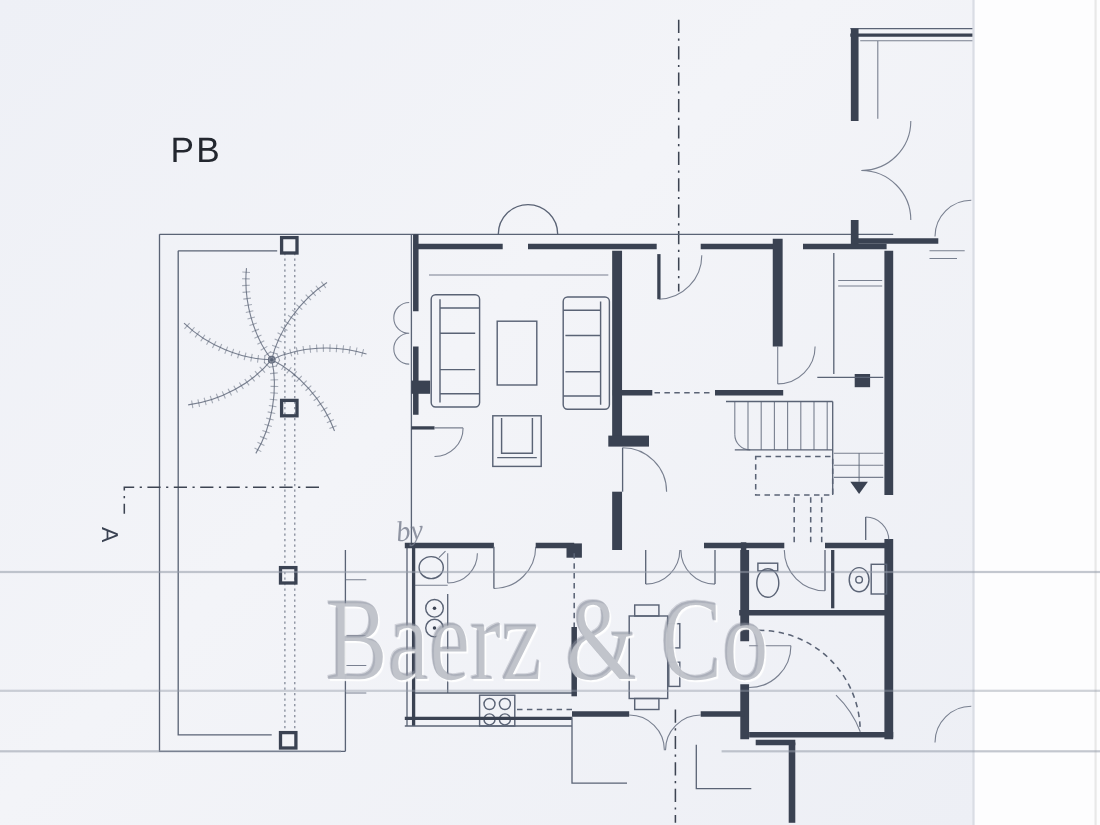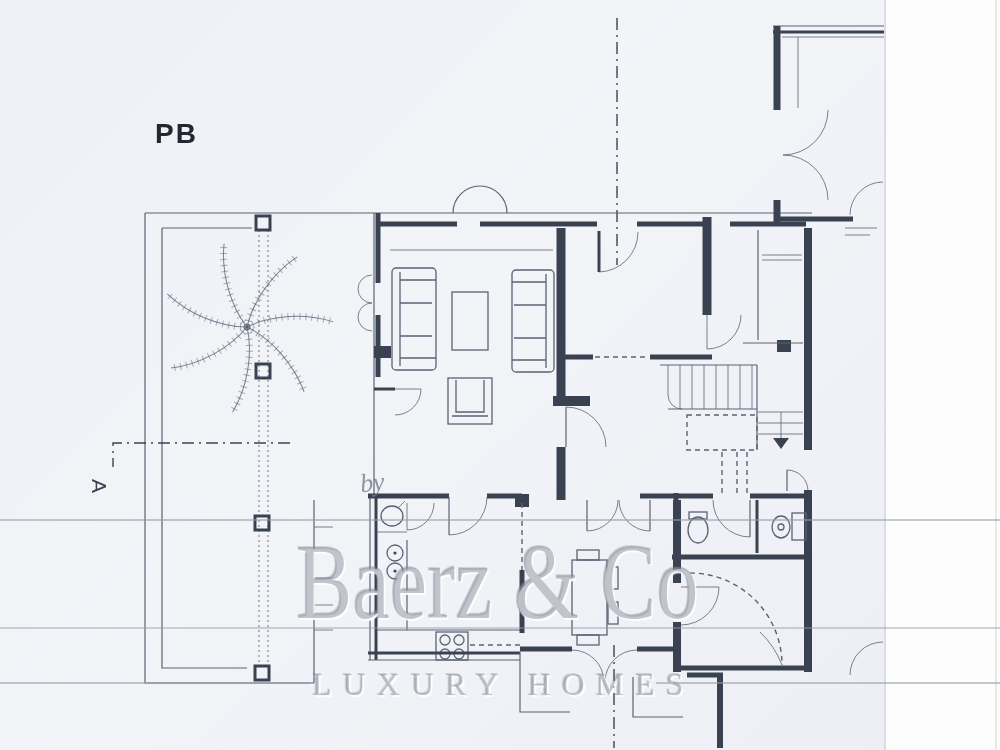--- a/index.html
+++ b/index.html
@@ -13,21 +13,21 @@
   
   .w  {stroke:var(--wall);stroke-width:5;fill:none;stroke-linecap:butt;}
   .w2 {stroke:var(--wall);stroke-width:3;fill:none;}
   .t  {stroke:var(--line);stroke-width:1.2;fill:none;}
   .tt {stroke:var(--line);stroke-width:1;fill:none;opacity:.8;}
   .dash{stroke:var(--line);stroke-width:1.4;fill:none;stroke-dasharray:5,4;}
   .dots{stroke:var(--line);stroke-width:1;fill:none;stroke-dasharray:2,3;opacity:.85;}
   .cl{stroke:#3d4452;stroke-width:1.4;fill:none;stroke-dasharray:12,5,2,5;}
   .fillw{fill:var(--wall);stroke:none;}
   .fixt{stroke:var(--line);stroke-width:1.3;fill:none;}
-  .label-pb{position:absolute;left:155px;top:118px;font-size:28px;font-weight:bold;
+  .label-pb{position:absolute;left:155px;top:118px;font-size:32px;font-weight:normal;
     letter-spacing:2px;color:#23272f;}
   .label-a{position:absolute;left:92px;top:474px;font-size:21px;color:#3a4252;
     transform:rotate(90deg);}
   .wm-line{position:absolute;height:2px;background:rgba(148,154,168,.55);}
   .wm-by{position:absolute;left:360px;top:468px;font-family:"Liberation Serif",serif;
     font-style:italic;font-size:26px;color:rgba(118,124,140,.8);transform:rotate(-6deg);}
   .wm-brand{position:absolute;left:296px;top:528px;font-family:"Liberation Serif",serif;
     font-size:108px;line-height:1;color:rgba(138,144,158,.52);white-space:nowrap;
     transform:scaleX(.78);transform-origin:left;
     text-shadow:2px 2px 1px rgba(255,255,255,.95),-1px -1px 0 rgba(110,115,130,.25);}
@@ -259,14 +259,13 @@
   <div class="label-pb">PB</div>
   <div class="label-a">A</div>
 
   <div class="wm-line" style="left:0;top:519px;width:1000px;"></div>
   <div class="wm-line" style="left:0;top:627px;width:1000px;opacity:.8;"></div>
   <div class="wm-line" style="left:0;top:682px;width:310px;"></div>
   <div class="wm-line" style="left:656px;top:682px;width:344px;"></div>
 
   <div class="wm-by">by</div>
   <div class="wm-brand">Baerz &amp; Co</div>
-  <div class="wm-tagline">LUXURY HOMES</div>
 </div>
 
 </body></html>

